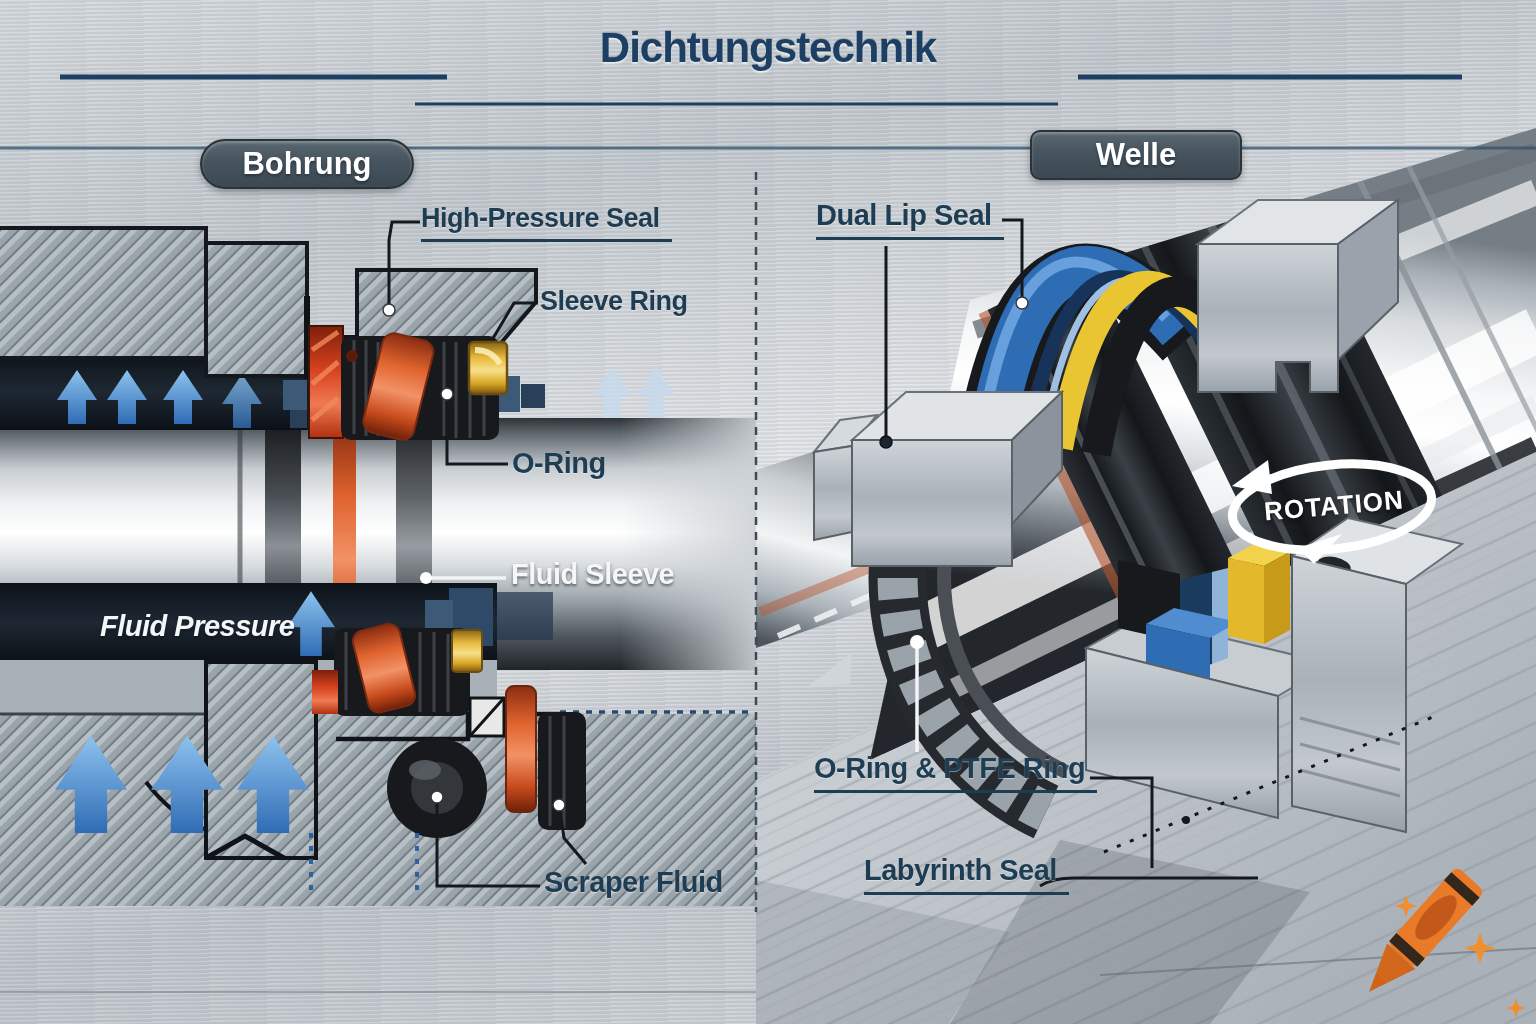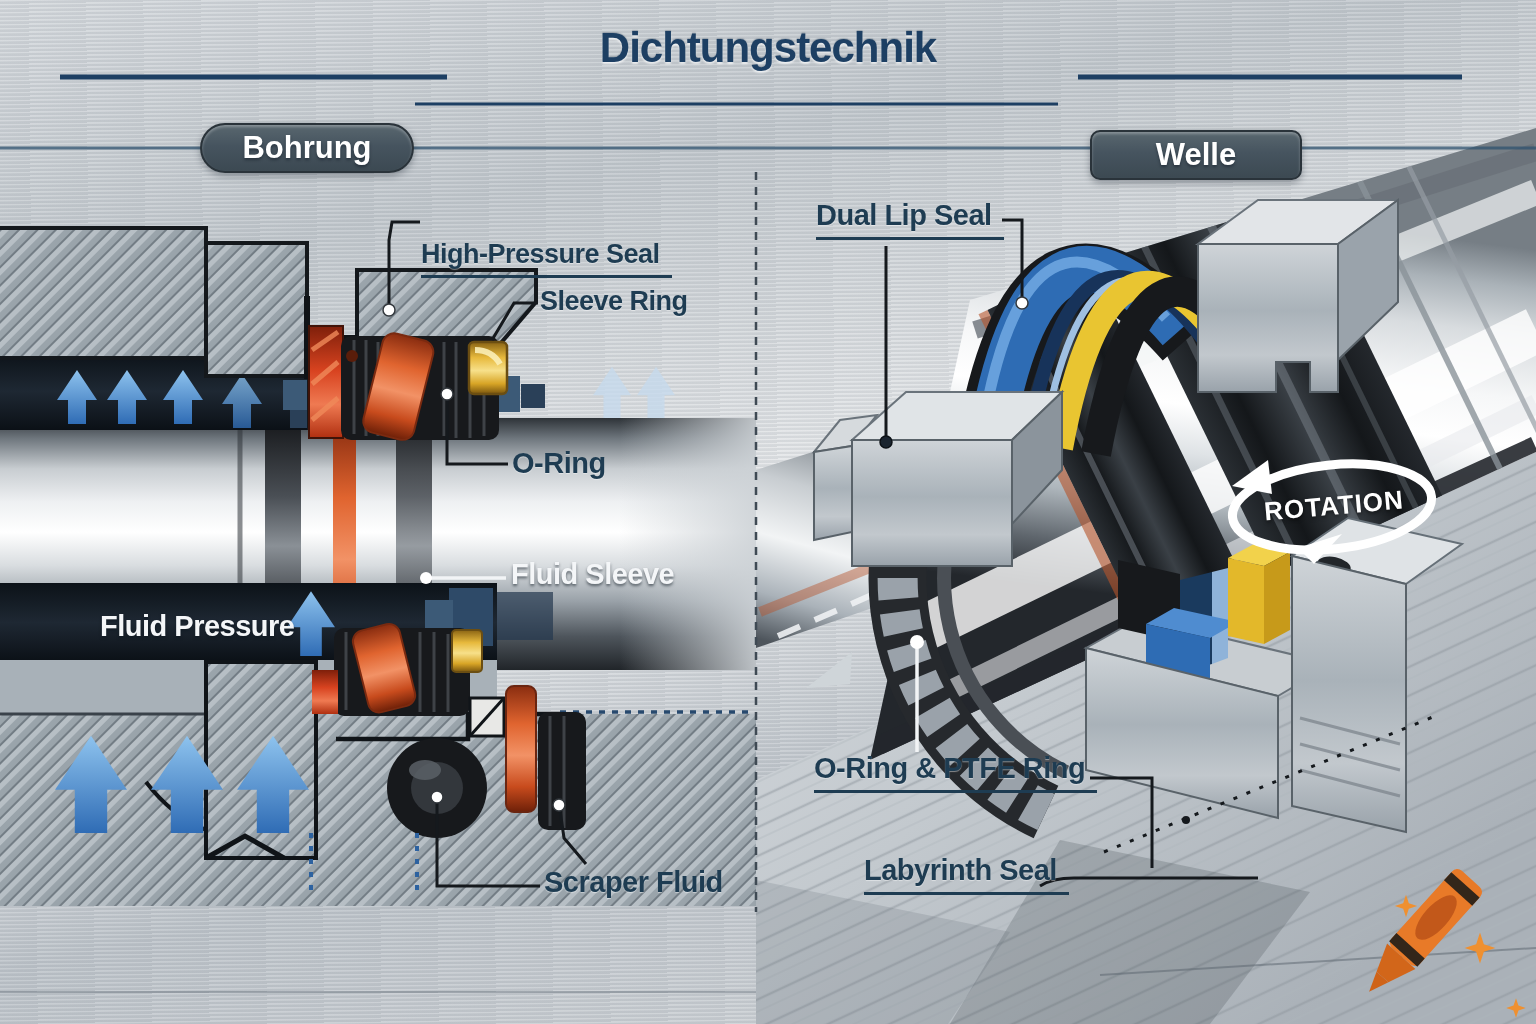--- a/index.html
+++ b/index.html
@@ -395,26 +395,26 @@
       <path d="M -8 74 L 8 74 L 0 94 Z" fill="#cf6318"></path>
     </g>
     <use href="#star" transform="translate(1406,906) scale(0.8)" fill="#ef9030"></use>
     <use href="#star" transform="translate(1480,948) scale(1.1)" fill="#ef9030"></use>
     <use href="#star" transform="translate(1516,1008) scale(0.7)" fill="#ef9030"></use>
   </g>
 </svg>
 
   <div class="title">Dichtungstechnik</div>
 
-  <div class="badge" style="left:200px;top:123px;width:210px;height:46px;border-radius:25px;">Bohrung</div>
-  <div class="badge" style="left:1090px;top:130px;width:208px;height:46px;text-align:center;">Welle</div>
-
-  <div class="lbl underlined" style="left:421px;top:203px;margin-top:36px;">High-Pressure Seal</div>
+  <div class="badge" style="left:200px;top:139px;width:210px;height:46px;border-radius:25px;">Bohrung</div>
+  <div class="badge" style="left:1030px;top:130px;width:208px;height:46px;text-align:center;">Welle</div>
+
+  <div class="lbl underlined" style="left:421px;top:203px;">High-Pressure Seal</div>
   <div class="lbl" style="left:540px;top:286px;">Sleeve Ring</div>
   <div class="lbl big" style="left:512px;top:447px;text-align:right;">O-Ring</div>
   <div class="lbl big white" style="left:511px;top:558px;">Fluid Sleeve</div>
-  <div class="lbl big white" style="left:100px;top:610px;">Fluid Pressure</div>
+  <div class="lbl big white" style="left:100px;top:610px;font-style:italic;">Fluid Pressure</div>
   <div class="lbl big" style="left:544px;top:866px;">Scraper Fluid</div>
   <div class="lbl underlined big" style="left:814px;top:752px;">O-Ring &amp; PTFE Ring</div>
   <div class="lbl underlined big" style="left:816px;top:199px;">Dual Lip Seal</div>
   <div class="lbl underlined big" style="left:864px;top:854px;text-align:center;">Labyrinth Seal</div>
   <div class="rotation-label" style="left:1334px;top:506px;">ROTATION</div>
 </div>
 
 </body></html>

